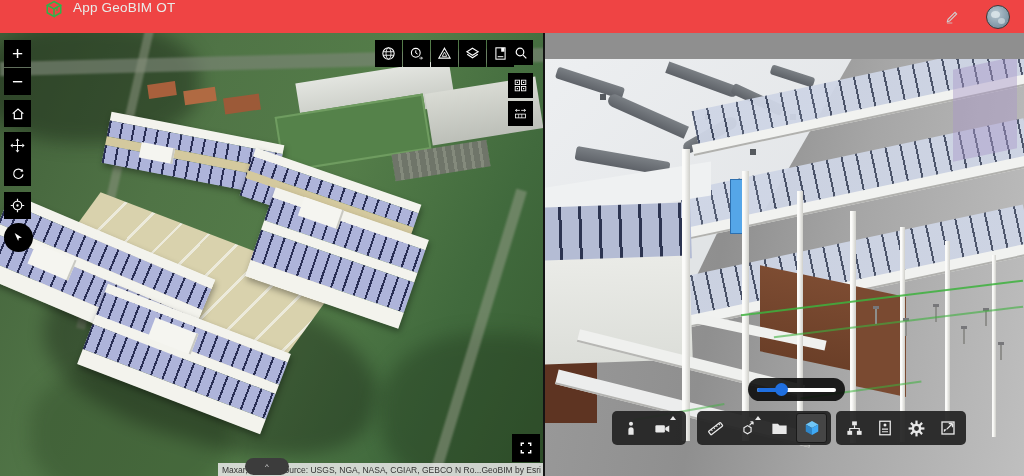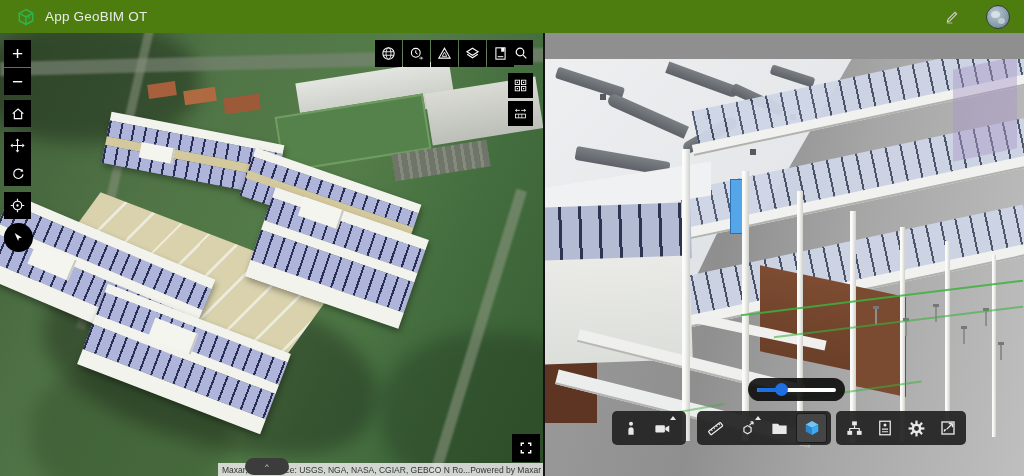--- a/index.html
+++ b/index.html
@@ -2,21 +2,21 @@
 <html><head>
 <meta charset="utf-8">
 <style>
   * { box-sizing: border-box; margin: 0; padding: 0; }
   html,body { width:1024px; height:476px; overflow:hidden; background:#1e1e1e;
     font-family:"Liberation Sans", sans-serif; }
   .abs { position:absolute; }
 
   
   #appbar { position:absolute; left:0; top:0; width:1024px; height:33px;
-    background:#4d7c0f; display:flex; align-items:center; z-index:50; }
+    background:#ef4444; display:flex; z-index:50;padding-left:28px; }
   #appbar .title { color:#e9ece9; font-size:13.5px; letter-spacing:.2px; margin-left:10px; }
   #logo { width:18px; height:18px; margin-left:17px; }
   #appbar-right { margin-left:auto; display:flex; align-items:center; gap:26px; margin-right:14px; }
   .avatar { width:24px; height:24px; border-radius:50%; background:radial-gradient(circle at 40% 35%,#b9c8d2,#7e95a4 70%,#5d7280);
     position:relative; overflow:hidden; border:1px solid #3a3a3a;}
   .avatar .blob1{position:absolute;left:4px;top:5px;width:9px;height:7px;border-radius:50%;background:#dfe8ec;opacity:.8}
   .avatar .blob2{position:absolute;left:11px;top:12px;width:7px;height:6px;border-radius:50%;background:#d2dde2;opacity:.7}
 
   
   #map-panel { position:absolute; left:0; top:33px; width:545px; height:443px; overflow:hidden; }
@@ -268,21 +268,21 @@
   <div class="mbtn" style="left:512px;top:401px;width:28px;height:28px">
     <svg width="16" height="16" viewBox="0 0 24 24">
       <path d="M5 9 V5 h4 M15 5 h4 v4 M19 15 v4 h-4 M9 19 H5 v-4" fill="none" stroke="#fff" stroke-width="2.2"></path>
       </svg>
   </div>
 
   <div id="attrib">
     <span>Maxar, M</span>
     <span style="width:38px"></span>
     <span>Source: USGS, NGA, NASA, CGIAR, GEBCO N Ro...</span>
-    <span class="pow">Powered by Maxar</span>
+    <span class="pow">GeoBIM by Esri</span>
   </div>
   <div id="attrib-pill">
     <span>^</span>
   </div>
 </div>
 
 <div id="divider"></div>
 
 <div id="viewer-panel">
 

